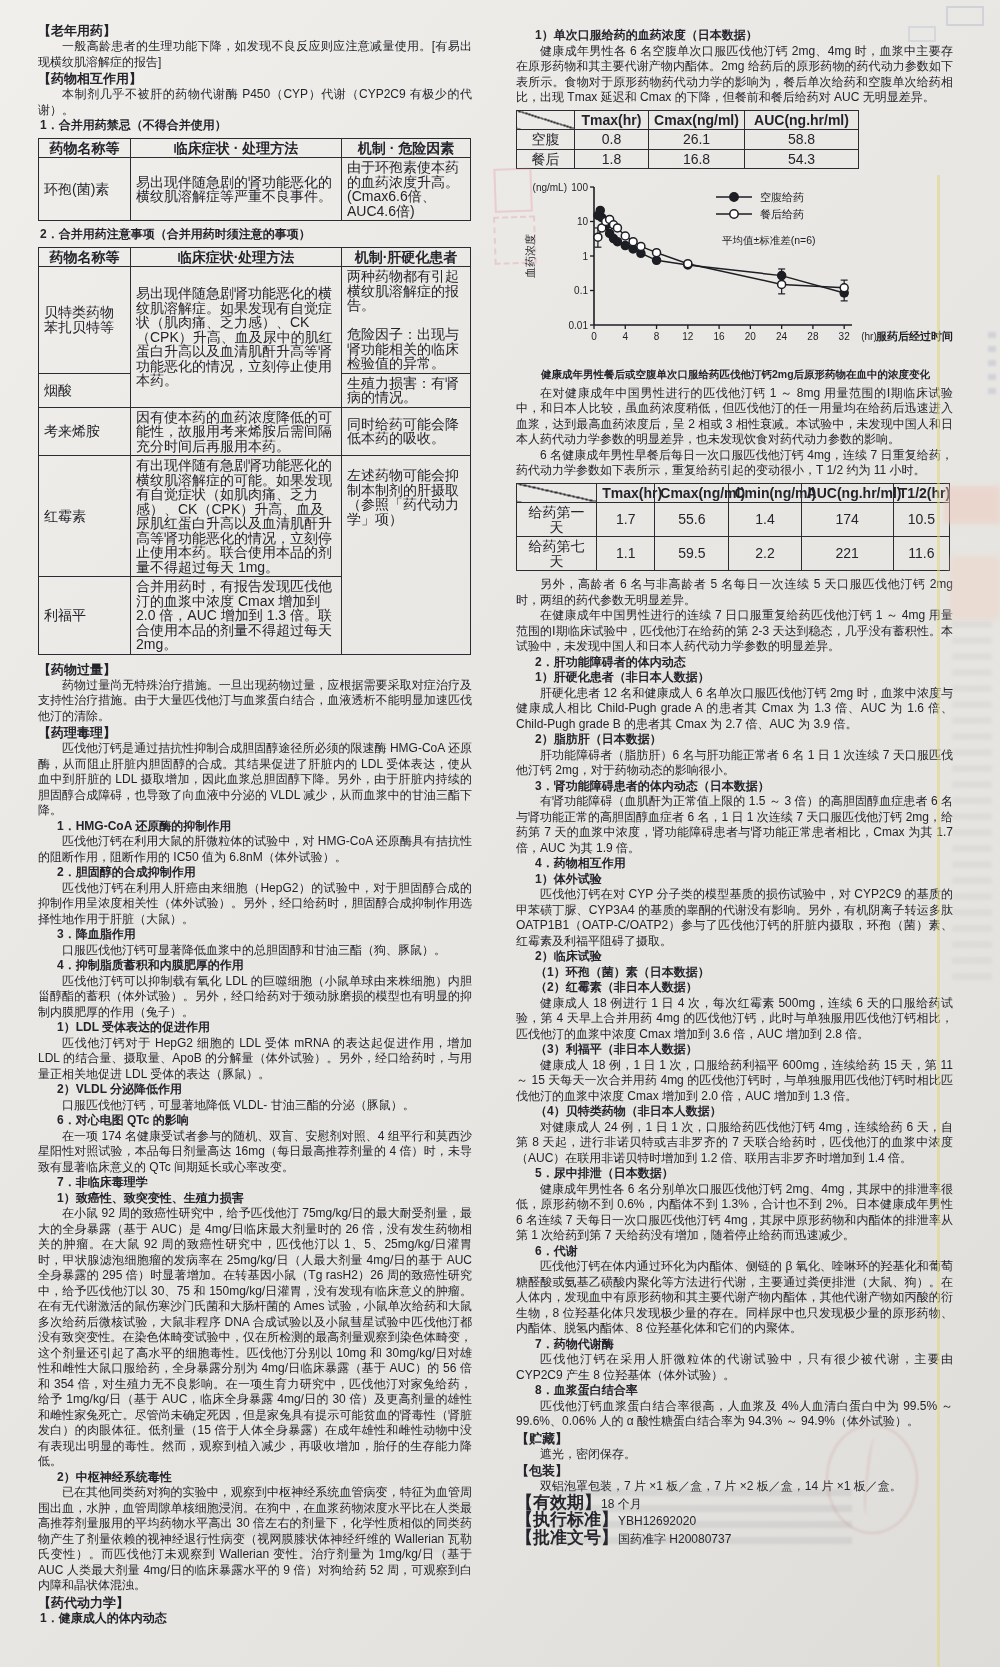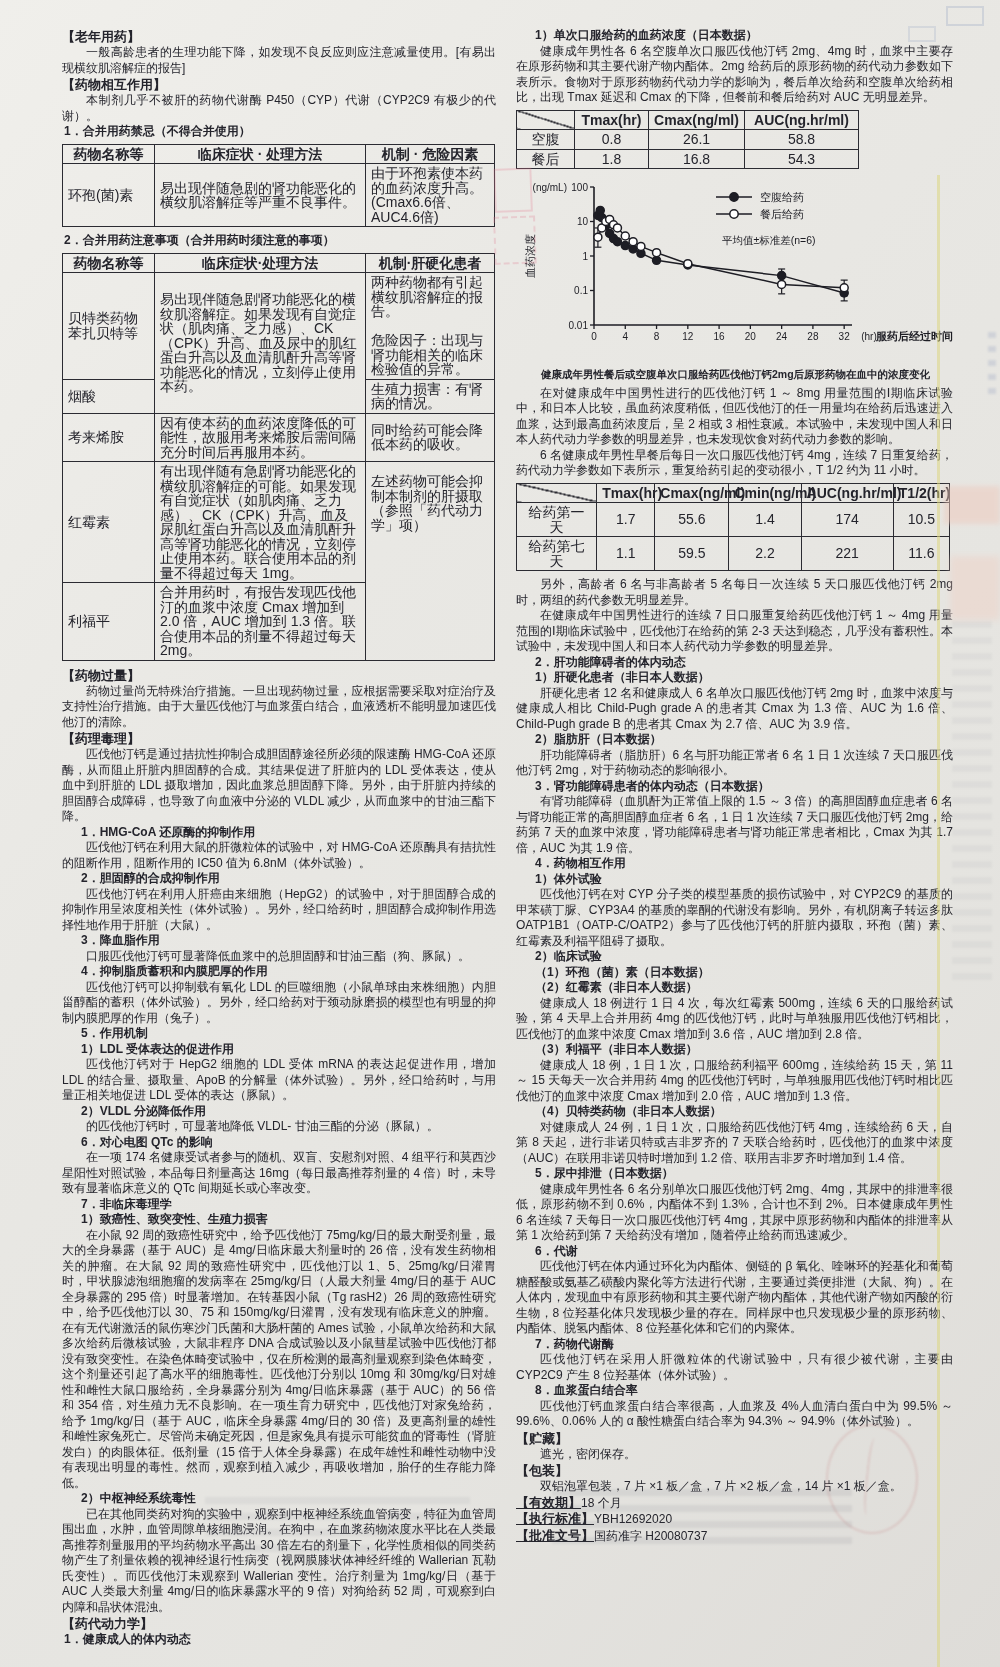--- a/index.html
+++ b/index.html
@@ -1,24 +1,24 @@
 <!DOCTYPE html>
 <html><head>
 <meta charset="utf-8">
 <style>
   html,body{margin:0;padding:0;background:#b8b7b3;}
   .page{position:relative;width:1000px;height:1667px;margin:0 auto;overflow:hidden;
     background:linear-gradient(130deg,#f0efeb 0%,#e9e8e4 35%,#e5e4e0 70%,#dedcd8 100%);
     color:#24242c;font-family:"Liberation Sans","DejaVu Sans",sans-serif;
     font-size:12px;line-height:15.5px;}
   .col{position:absolute;}
-  .col-left{left:38px;top:28px;width:434px;margin-left:24px;}
+  .col-left{left:38px;top:22px;width:434px;}
   .col-right{left:516px;top:28px;width:437px;}
   .h1{font-weight:700;font-size:13px;line-height:17px;}
-  .h1-inline{font-weight:700;font-size:13px;text-decoration:underline;}
+  .h1-inline{font-weight:700;font-size:17px;}
   .h2{font-weight:700;padding-left:19px;}
   .h2.flush{padding-left:2px;}
   .h3{font-weight:700;padding-left:19px;}
   .p{text-indent:2em;text-align:justify;margin:0;}
   .pre{white-space:pre-line;}
   table.tbl{border-collapse:collapse;margin:4px 0 6px 0;table-layout:fixed;}
   .tbl td,.tbl th{border:1.5px solid #2b2b32;padding:2px 5px;vertical-align:middle;
     font-size:14px;line-height:14.5px;}
   .tbl th{font-weight:700;text-align:center;}
   .tbl .name{text-align:left;}
@@ -130,25 +130,24 @@
     <div class="h1">【药理毒理】</div>
     <p class="p">匹伐他汀钙是通过拮抗性抑制合成胆固醇途径所必须的限速酶 HMG-CoA 还原酶，从而阻止肝脏内胆固醇的合成。其结果促进了肝脏内的 LDL 受体表达，使从血中到肝脏的 LDL 摄取增加，因此血浆总胆固醇下降。另外，由于肝脏内持续的胆固醇合成障碍，也导致了向血液中分泌的 VLDL 减少，从而血浆中的甘油三酯下降。</p>
     <div class="h2">1．HMG-CoA 还原酶的抑制作用</div>
     <p class="p">匹伐他汀钙在利用大鼠的肝微粒体的试验中，对 HMG-CoA 还原酶具有拮抗性的阻断作用，阻断作用的 IC50 值为 6.8nM（体外试验）。</p>
     <div class="h2">2．胆固醇的合成抑制作用</div>
     <p class="p">匹伐他汀钙在利用人肝癌由来细胞（HepG2）的试验中，对于胆固醇合成的抑制作用呈浓度相关性（体外试验）。另外，经口给药时，胆固醇合成抑制作用选择性地作用于肝脏（大鼠）。</p>
     <div class="h2">3．降血脂作用</div>
     <p class="p">口服匹伐他汀钙可显著降低血浆中的总胆固醇和甘油三酯（狗、豚鼠）。</p>
     <div class="h2">4．抑制脂质蓄积和内膜肥厚的作用</div>
     <p class="p">匹伐他汀钙可以抑制载有氧化 LDL 的巨噬细胞（小鼠单球由来株细胞）内胆甾醇酯的蓄积（体外试验）。另外，经口给药对于颈动脉磨损的模型也有明显的抑制内膜肥厚的作用（兔子）。</p>
-    <div class="h2">5．作用机制</div>
     <div class="h3">1）LDL 受体表达的促进作用</div>
     <p class="p">匹伐他汀钙对于 HepG2 细胞的 LDL 受体 mRNA 的表达起促进作用，增加 LDL 的结合量、摄取量、ApoB 的分解量（体外试验）。另外，经口给药时，与用量正相关地促进 LDL 受体的表达（豚鼠）。</p>
     <div class="h3">2）VLDL 分泌降低作用</div>
-    <p class="p">的匹伐他汀钙时，可显著地降低 VLDL- 甘油三酯的分泌（豚鼠）。</p>
+    <p class="p">口服匹伐他汀钙，可显著地降低 VLDL- 甘油三酯的分泌（豚鼠）。</p>
     <div class="h2">6．对心电图 QTc 的影响</div>
     <p class="p">在一项 174 名健康受试者参与的随机、双盲、安慰剂对照、4 组平行和莫西沙星阳性对照试验，本品每日剂量高达 16mg（每日最高推荐剂量的 4 倍）时，未导致有显著临床意义的 QTc 间期延长或心率改变。</p>
     <div class="h2">7．非临床毒理学</div>
     <div class="h3">1）致癌性、致突变性、生殖力损害</div>
     <p class="p">在小鼠 92 周的致癌性研究中，给予匹伐他汀 75mg/kg/日的最大耐受剂量，最大的全身暴露（基于 AUC）是 4mg/日临床最大剂量时的 26 倍，没有发生药物相关的肿瘤。在大鼠 92 周的致癌性研究中，匹伐他汀以 1、5、25mg/kg/日灌胃时，甲状腺滤泡细胞瘤的发病率在 25mg/kg/日（人最大剂量 4mg/日的基于 AUC 全身暴露的 295 倍）时显著增加。在转基因小鼠（Tg rasH2）26 周的致癌性研究中，给予匹伐他汀以 30、75 和 150mg/kg/日灌胃，没有发现有临床意义的肿瘤。在有无代谢激活的鼠伤寒沙门氏菌和大肠杆菌的 Ames 试验，小鼠单次给药和大鼠多次给药后微核试验，大鼠非程序 DNA 合成试验以及小鼠彗星试验中匹伐他汀都没有致突变性。在染色体畸变试验中，仅在所检测的最高剂量观察到染色体畸变，这个剂量还引起了高水平的细胞毒性。匹伐他汀分别以 10mg 和 30mg/kg/日对雄性和雌性大鼠口服给药，全身暴露分别为 4mg/日临床暴露（基于 AUC）的 56 倍和 354 倍，对生殖力无不良影响。在一项生育力研究中，匹伐他汀对家兔给药，给予 1mg/kg/日（基于 AUC，临床全身暴露 4mg/日的 30 倍）及更高剂量的雄性和雌性家兔死亡。尽管尚未确定死因，但是家兔具有提示可能贫血的肾毒性（肾脏发白）的肉眼体征。低剂量（15 倍于人体全身暴露）在成年雄性和雌性动物中没有表现出明显的毒性。然而，观察到植入减少，再吸收增加，胎仔的生存能力降低。</p>
     <div class="h3">2）中枢神经系统毒性</div>
     <p class="p">已在其他同类药对狗的实验中，观察到中枢神经系统血管病变，特征为血管周围出血，水肿，血管周隙单核细胞浸润。在狗中，在血浆药物浓度水平比在人类最高推荐剂量服用的平均药物水平高出 30 倍左右的剂量下，化学性质相似的同类药物产生了剂量依赖的视神经退行性病变（视网膜膝状体神经纤维的 Wallerian 瓦勒氏变性）。而匹伐他汀未观察到 Wallerian 变性。治疗剂量为 1mg/kg/日（基于 AUC 人类最大剂量 4mg/日的临床暴露水平的 9 倍）对狗给药 52 周，可观察到白内障和晶状体混浊。</p>
 
     <div class="h1">【药代动力学】</div>
     <div class="h2 flush">1．健康成人的体内动态</div>

